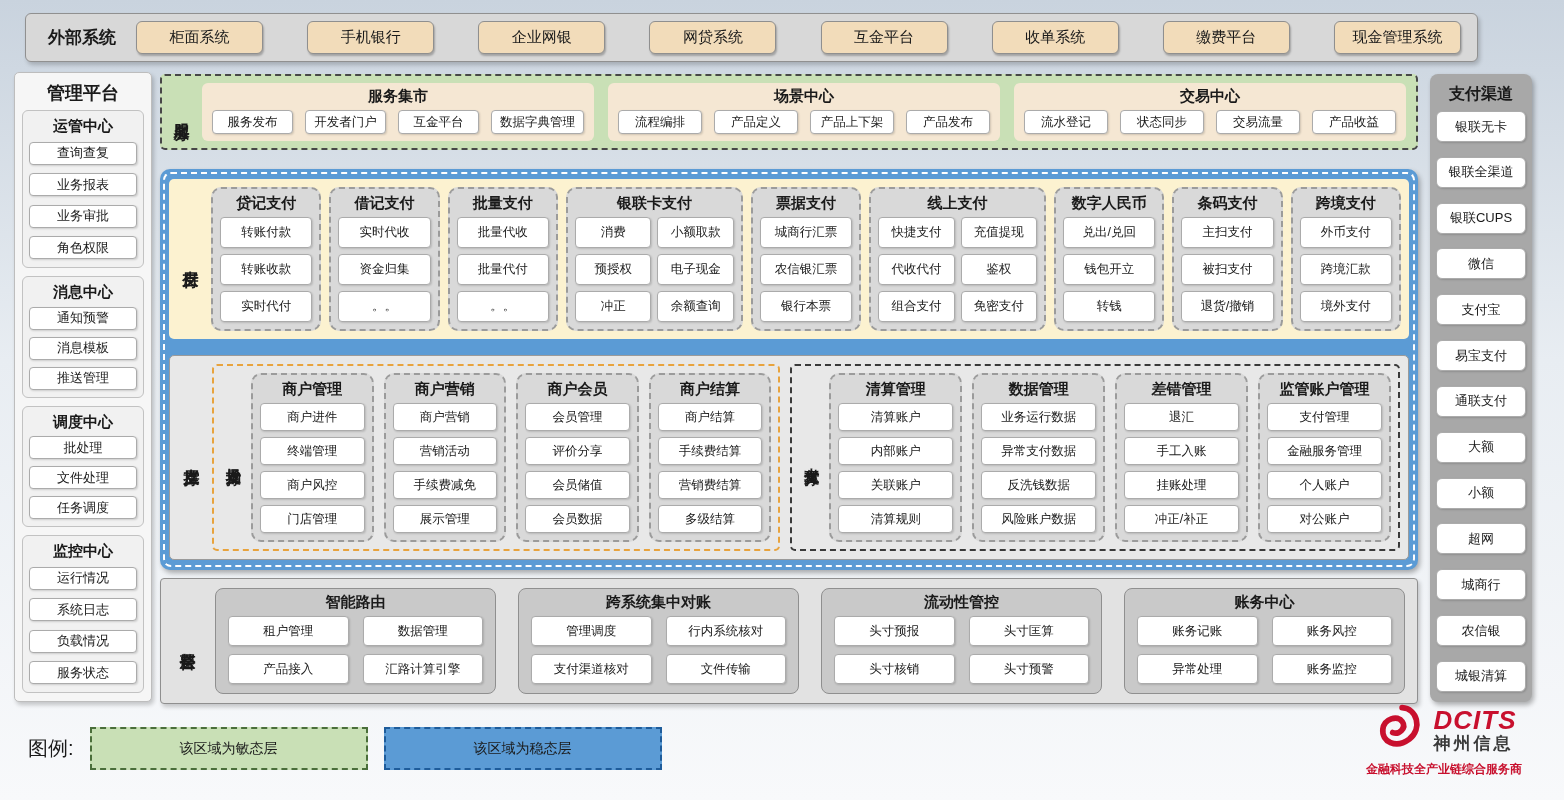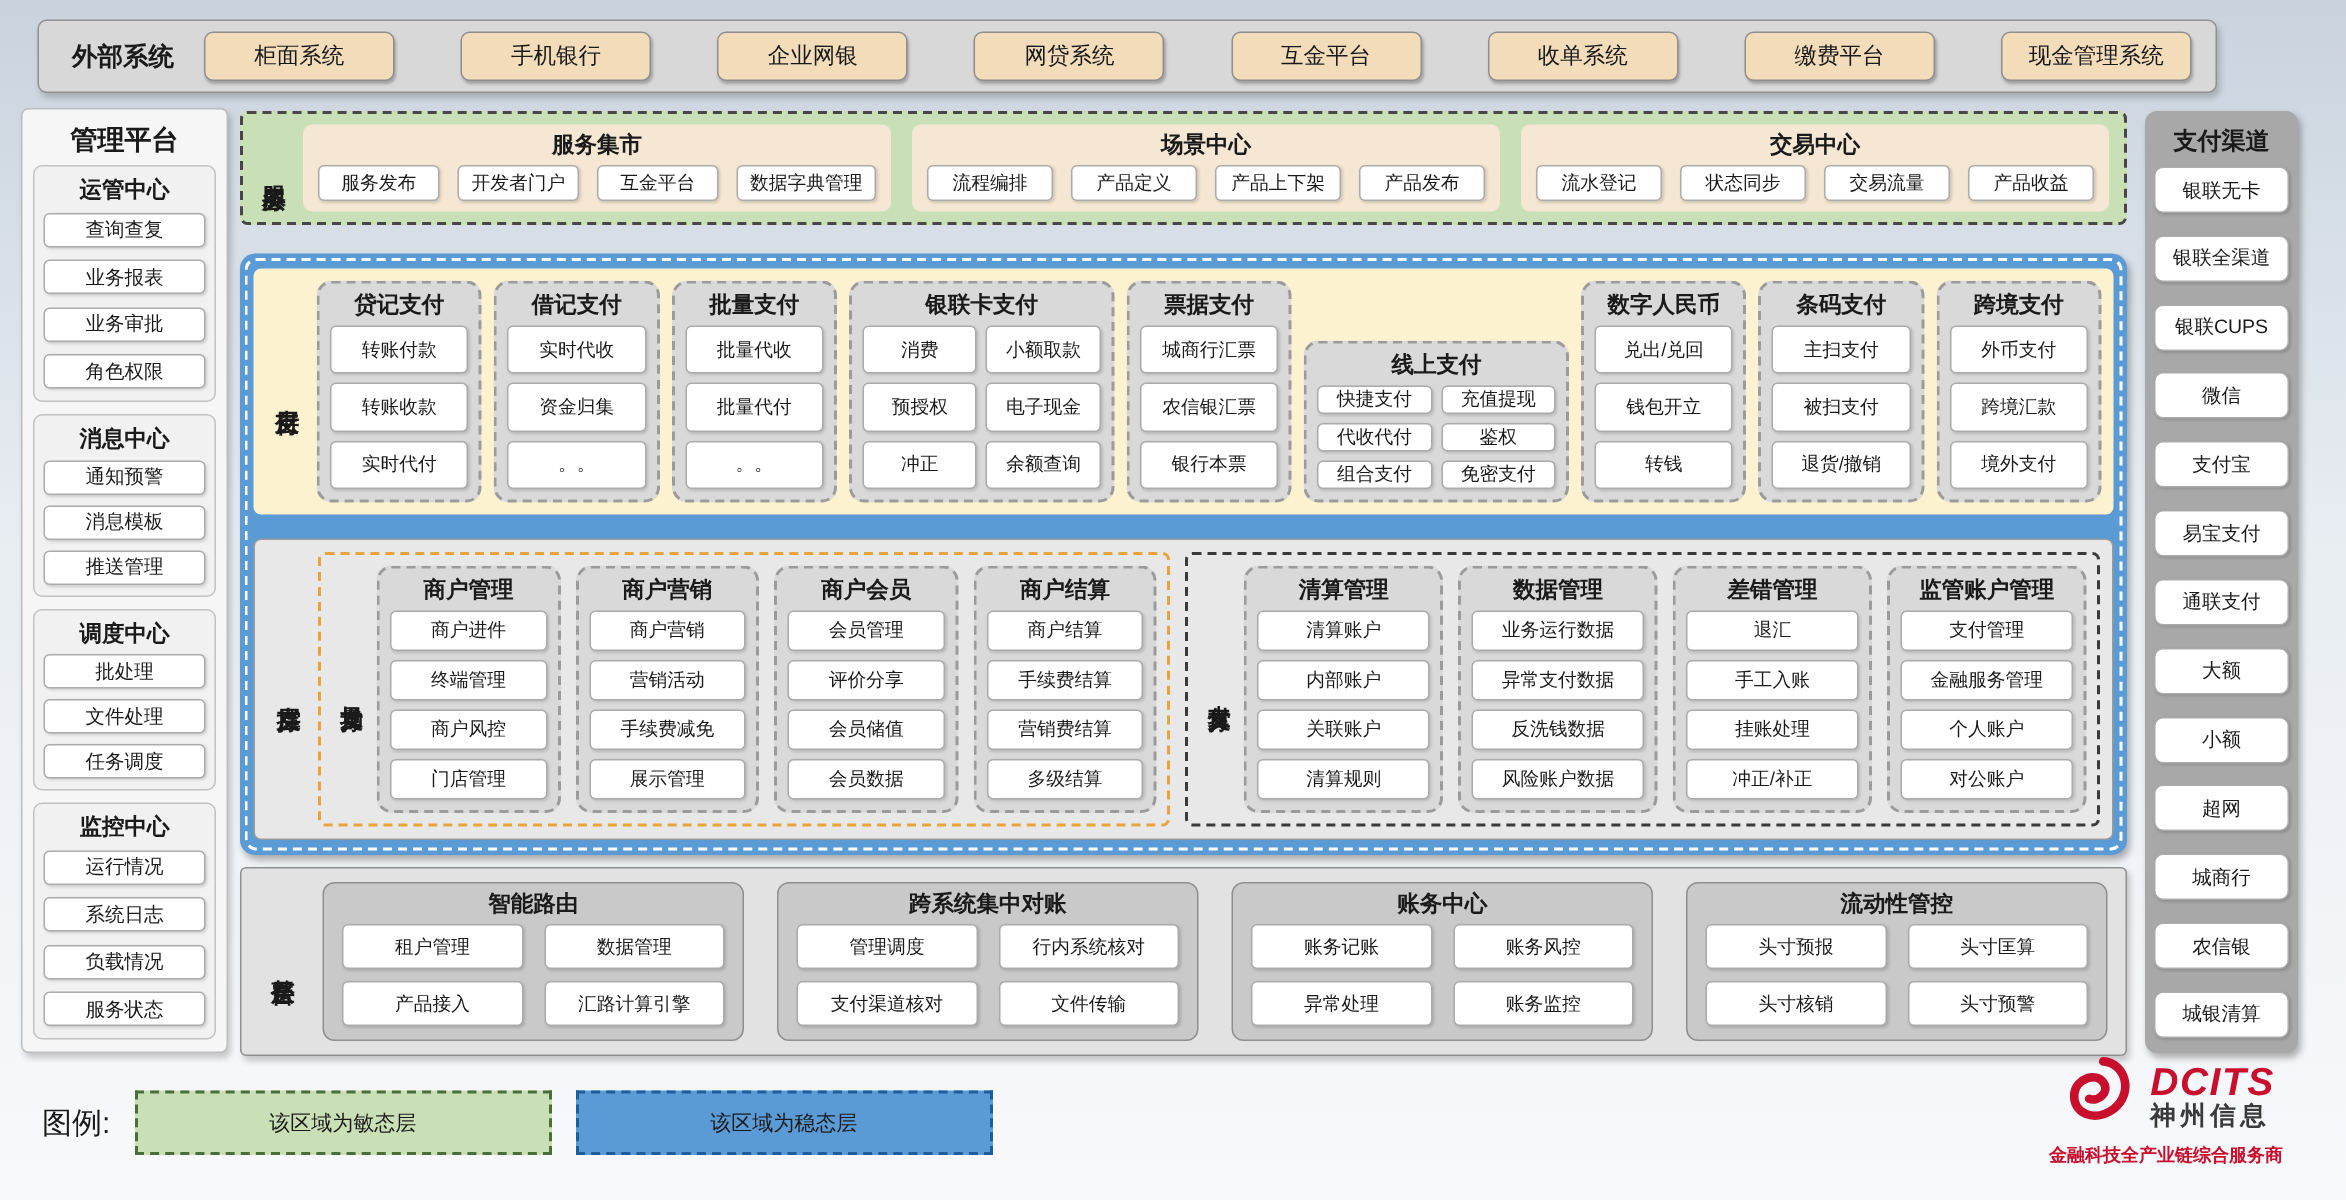--- a/index.html
+++ b/index.html
@@ -234,21 +234,21 @@
           </div>
         </div>
         <div class="pgroup" style="flex: 1 1 0%;">
           <div class="gtitle">票据支付</div>
           <div class="pgrid cols1">
             <div class="white-btn">城商行汇票</div>
             <div class="white-btn">农信银汇票</div>
             <div class="white-btn">银行本票</div>
           </div>
         </div>
-        <div class="pgroup" style="flex: 1.72 1 0%; margin-top: 40px;">
+        <div class="pgroup" style="flex: 1.72 1 0%;">
           <div class="gtitle">线上支付</div>
           <div class="pgrid cols2">
             <div class="white-btn">快捷支付</div>
             <div class="white-btn">充值提现</div>
             <div class="white-btn">代收代付</div>
             <div class="white-btn">鉴权</div>
             <div class="white-btn">组合支付</div>
             <div class="white-btn">免密支付</div>
           </div>
         </div>
@@ -382,35 +382,35 @@
       <div class="igroup">
         <div class="gtitle">跨系统集中对账</div>
         <div class="igrid">
           <div class="white-btn">管理调度</div>
           <div class="white-btn">行内系统核对</div>
           <div class="white-btn">支付渠道核对</div>
           <div class="white-btn">文件传输</div>
         </div>
       </div>
       <div class="igroup">
+        <div class="gtitle">流动性管控</div>
+        <div class="igrid">
+          <div class="white-btn">头寸预报</div>
+          <div class="white-btn">头寸匡算</div>
+          <div class="white-btn">头寸核销</div>
+          <div class="white-btn">头寸预警</div>
+        </div>
+      </div>
+      <div class="igroup">
         <div class="gtitle">账务中心</div>
         <div class="igrid">
           <div class="white-btn">账务记账</div>
           <div class="white-btn">账务风控</div>
           <div class="white-btn">异常处理</div>
           <div class="white-btn">账务监控</div>
-        </div>
-      </div>
-      <div class="igroup">
-        <div class="gtitle">流动性管控</div>
-        <div class="igrid">
-          <div class="white-btn">头寸预报</div>
-          <div class="white-btn">头寸匡算</div>
-          <div class="white-btn">头寸核销</div>
-          <div class="white-btn">头寸预警</div>
         </div>
       </div>
     </div>
 </section>
 
 <aside class="right-panel">
   <div class="right-title">支付渠道</div>
   <div id="channel-items">
       <div class="white-btn chan">银联无卡</div>
       <div class="white-btn chan">银联全渠道</div>

